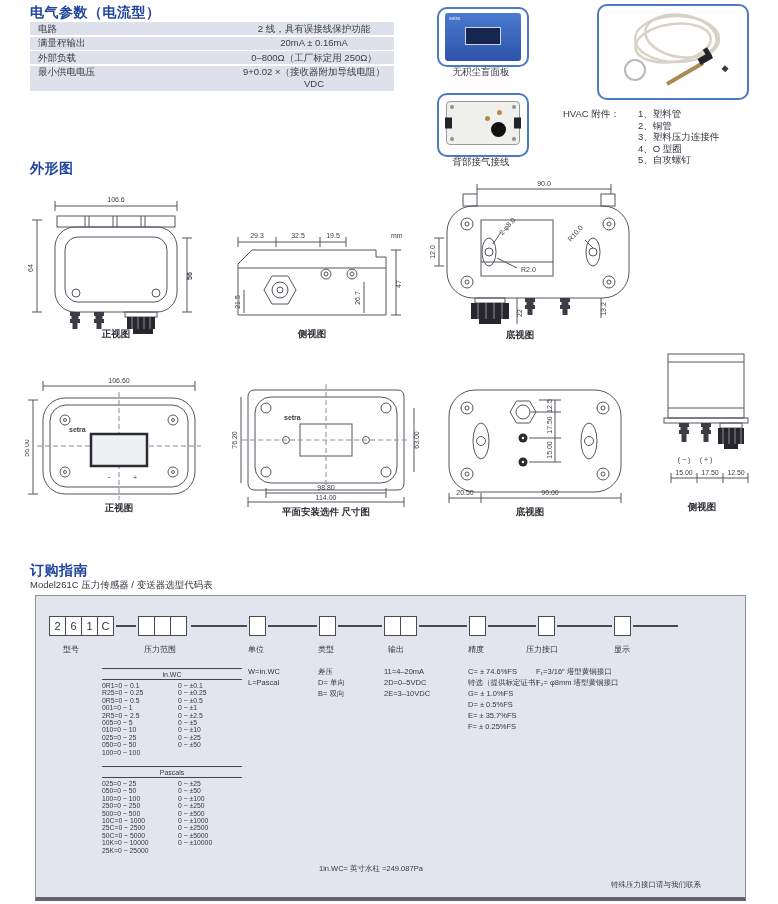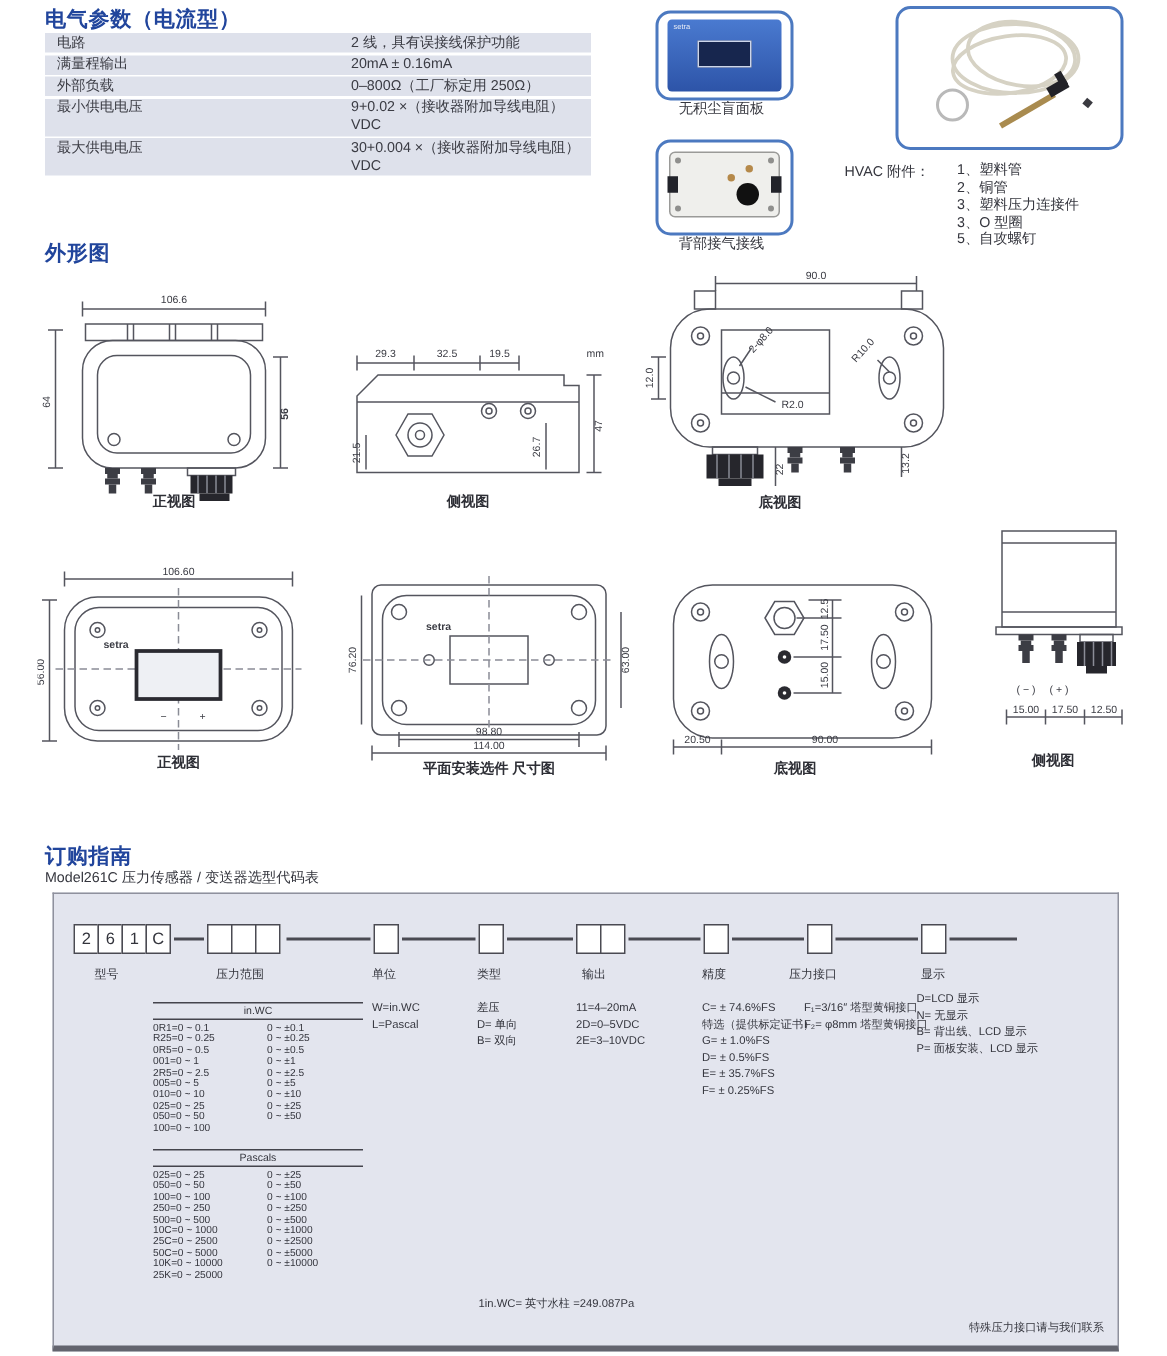--- a/index.html
+++ b/index.html
@@ -4,21 +4,21 @@
 <style>
   html,body{margin:0;padding:0;background:#fff;}
   #page{position:relative;width:778px;height:904px;background:#ffffff;overflow:hidden;
         font-family:"Liberation Sans","DejaVu Sans",sans-serif;color:#3b3c44;}
   .abs{position:absolute;}
   .sec-title{position:absolute;font-size:14px;font-weight:bold;color:#21459c;letter-spacing:.5px;}
   
   .spec-table{position:absolute;left:30px;top:22px;width:364px;}
   .spec-row{display:flex;background:#dee1eb;margin-bottom:1.5px;font-size:9.5px;line-height:12px;color:#3b3c44;}
   .spec-label{width:196px;padding:.5px 0 .5px 8px;flex:none;}
-  .spec-value{flex:1;padding:.5px 0;}
+  .spec-value{flex:1;padding:.5px 0;text-align:center;}
   
   .frame{position:absolute;border:2px solid #4c79c0;border-radius:10px;background:#fff;}
   .photo-cap{position:absolute;font-size:9.5px;color:#35363e;text-align:center;}
   .panel-blue{position:absolute;left:6px;top:4px;right:6px;bottom:4px;background:linear-gradient(#4a7ad0,#2d54a8);border-radius:3px;}
   .panel-logo{position:absolute;left:4px;top:2px;font-size:5px;color:#e8ecf6;}
   .panel-lcd{position:absolute;left:20px;top:14px;width:34px;height:16px;background:#17264e;border:1px solid #cdd6ea;}
   .panel-white{position:absolute;left:7px;top:6px;right:7px;bottom:10px;background:#efefec;border:1px solid #9a9a98;border-radius:4px;}
   .screw{position:absolute;width:4px;height:4px;border-radius:50%;background:#8f8f8d;}
   .gland-dot{position:absolute;right:13px;bottom:7px;width:15px;height:15px;background:#111;border-radius:50%;}
   .brass1{position:absolute;right:17px;top:8px;width:5px;height:5px;background:#b5894a;border-radius:50%;}
@@ -72,24 +72,20 @@
       <div class="spec-row">
         <div class="spec-label">外部负载</div>
         <div class="spec-value">0–800Ω（工厂标定用 250Ω）</div>
       </div>
 
       <div class="spec-row">
         <div class="spec-label">最小供电电压</div>
         <div class="spec-value">9+0.02 ×（接收器附加导线电阻）VDC</div>
       </div>
 
-      <div class="spec-row">
-        <div class="spec-label">最大供电电压</div>
-        <div class="spec-value">30+0.004 ×（接收器附加导线电阻）VDC</div>
-      </div>
     </div>
 
   <div class="frame" style="left:437px;top:7px;width:88px;height:56px">
     <div class="panel-blue">
       <div class="panel-logo">setra</div>
       <div class="panel-lcd"></div>
     </div>
   </div>
   <div class="photo-cap" style="left:437px;top:66px;width:88px">无积尘盲面板</div>
 
@@ -121,21 +117,21 @@
       <rect x="106" y="42" width="5" height="10" transform="rotate(-30 108 47)" fill="#222228"></rect>
       <rect x="124" y="60" width="5" height="5" transform="rotate(40 126 62)" fill="#3a3a40"></rect>
     </svg>
   </div>
   <div class="hvac-label" style="left:563px;top:108px">HVAC 附件：</div>
   <div class="hvac-list" style="left:638px;top:108px">
 
   <div class="hvac-item">1、塑料管</div>
       <div class="hvac-item">2、铜管</div>
       <div class="hvac-item">3、塑料压力连接件</div>
-      <div class="hvac-item">3、O 型圈</div>
+      <div class="hvac-item">4、O 型圈</div>
       <div class="hvac-item">5、自攻螺钉</div>
     </div>
 
   <div class="sec-title" style="left:30px;top:160px">外形图</div>
 
   <svg class="drw" style="left:25px;top:190px" width="175" height="150">
     <g stroke="#54555e" stroke-width="1" fill="none">
       <line x1="30" y1="16" x2="152" y2="16"></line>
         <line x1="30" y1="11" x2="30" y2="21"></line>
         <line x1="152" y1="11" x2="152" y2="21"></line>
@@ -604,25 +600,18 @@
         <div class="opt">G= ± 1.0%FS</div>
         <div class="opt">D= ± 0.5%FS</div>
         <div class="opt">E= ± 35.7%FS</div>
         <div class="opt">F= ± 0.25%FS</div>
       </div>
     <div class="opt-col" style="left:500px;top:70px">
 
     <div class="opt">F₁=3/16″ 塔型黄铜接口</div>
         <div class="opt">F₂= φ8mm 塔型黄铜接口</div>
       </div>
-    <div class="opt-col" style="left:575px;top:64px">
-
-    <div class="opt">D=LCD 显示</div>
-        <div class="opt">N= 无显示</div>
-        <div class="opt">B= 背出线、LCD 显示</div>
-        <div class="opt">P= 面板安装、LCD 显示</div>
-      </div>
 
     <div class="footnote" style="left:283px;top:268px">1in.WC= 英寸水柱 =249.087Pa</div>
-    <div class="footnote" style="left:540px;top:284px;width:160px;text-align:right">特殊压力接口请与我们联系</div>
+    <div class="footnote" style="left:540px;top:284px;width:160px;text-align:center">特殊压力接口请与我们联系</div>
   </div>
 
 </div>
 
 </body></html>

